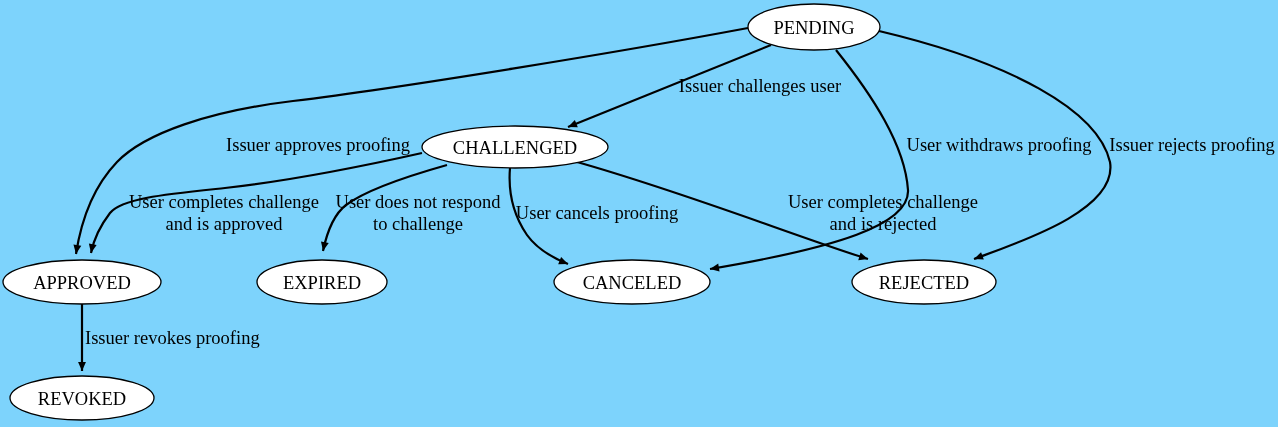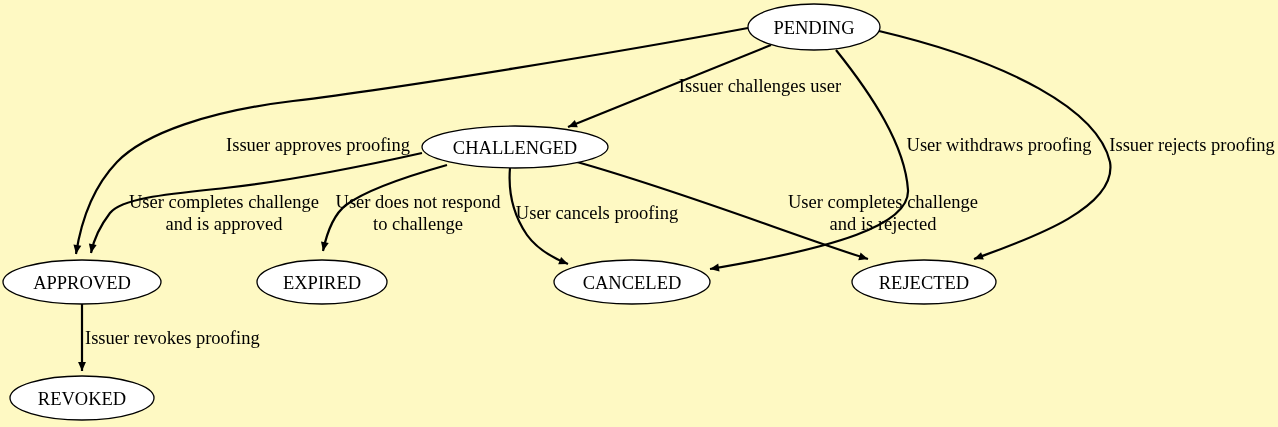--- a/index.html
+++ b/index.html
@@ -4,21 +4,21 @@
 <style>
   html, body {
     margin: 0;
     padding: 0;
     background: #ffffff;
   }
   .canvas {
     position: relative;
     width: 1278px;
     height: 427px;
-    background: #fef9c3;
+    background: #7dd3fc;
     overflow: hidden;
   }
   svg text {
     font-family: "Liberation Serif", "DejaVu Serif", serif;
     font-size: 18.5px;
     fill: #000000;
   }
   svg .edge {
     fill: none;
     stroke: #000000;

